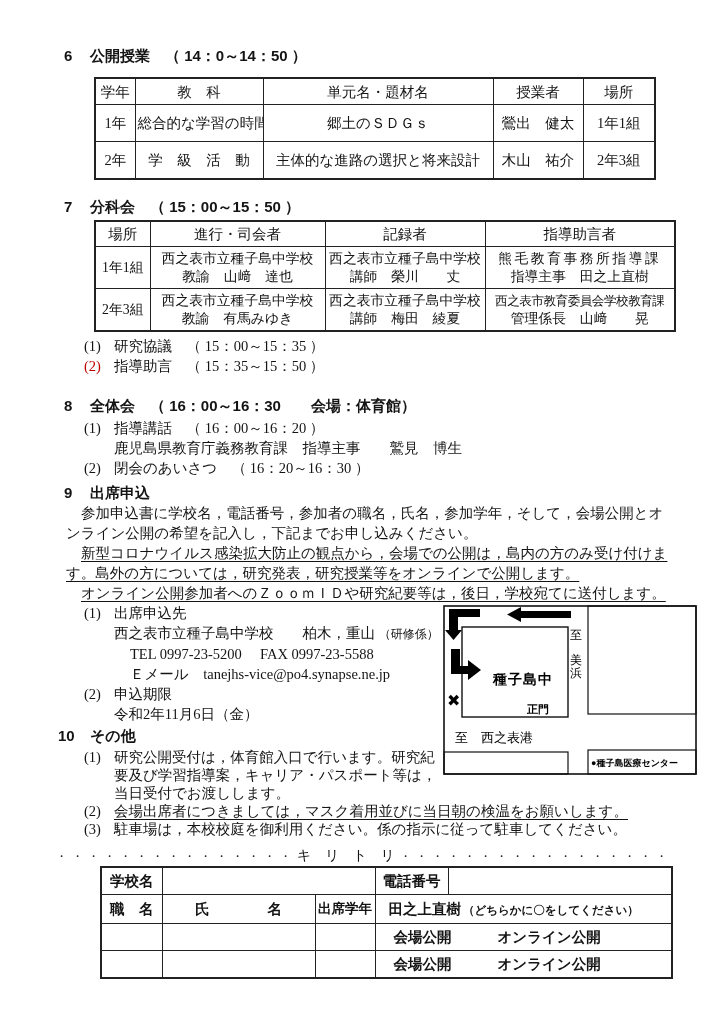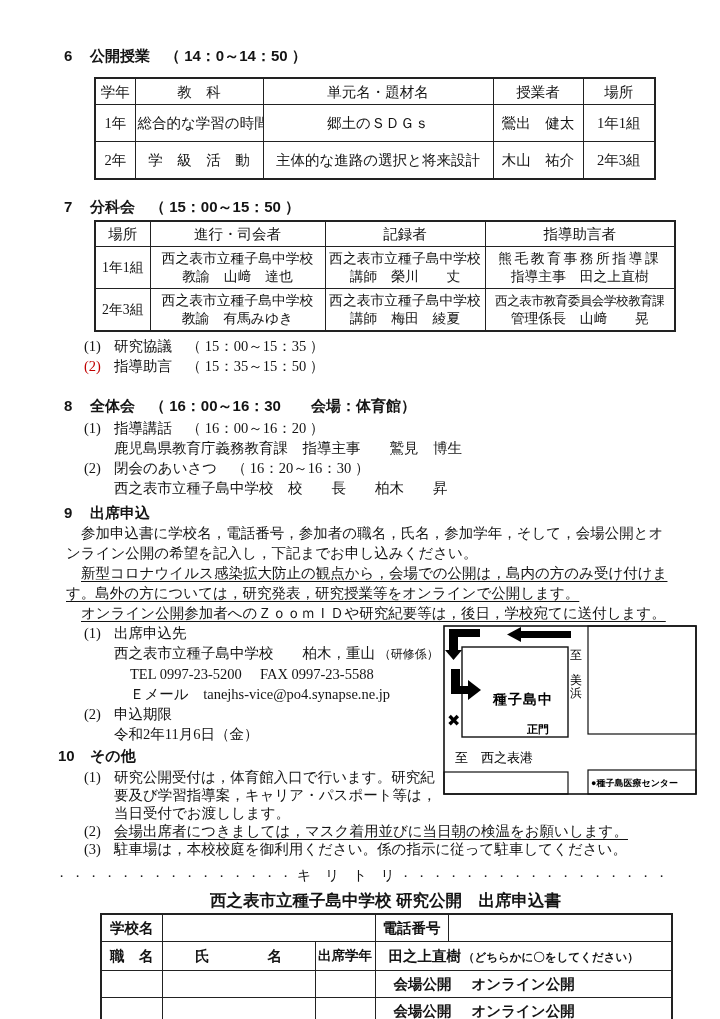--- a/index.html
+++ b/index.html
@@ -42,21 +42,21 @@
   .ftitle{margin:4px 0 3px 100px;width:571px;text-align:center;font-weight:bold;font-size:16.5px;
     font-family:"Liberation Sans","DejaVu Sans",sans-serif;}
   .tblf{margin-left:100px;width:571px;border:2px solid #222;
     font-family:"Liberation Sans","DejaVu Sans",sans-serif;}
   .tblf td{height:26px;font-size:14.5px;font-weight:bold;text-align:center;}
   .tblf tr.r2 td{height:28px;}
   .tblf .attend{text-align:left;padding-left:13px;}
   .tblf .attend .note{font-size:11.5px;font-weight:bold;margin-left:2px;}
   .tblf .opt{text-align:left;padding-left:18px;}
   .tblf .opt span{display:inline-block;}
-  .tblf .opt .o2{margin-left:20px;}
+  .tblf .opt .o2{margin-left:46px;}
 </style>
 </head>
 <body>
 
 <div class="page">
 
   <div style="padding-top:46px;">
     <div class="heading">
       <span class="hn">6</span>
       <span class="ht">公開授業　（ 14：0～14：50 ）</span>
@@ -163,21 +163,20 @@
     </div>
     <div class="item" style="margin-top:2px;">
       <span class="mk">(1)</span>
       <span class="tx">指導講話　（ 16：00～16：20 ）</span>
     </div>
     <div class="sub">鹿児島県教育庁義務教育課　指導主事　　鷲見　博生</div>
     <div class="item">
       <span class="mk">(2)</span>
       <span class="tx">閉会のあいさつ　（ 16：20～16：30 ）</span>
     </div>
-    <div class="sub">西之表市立種子島中学校　校　　長　　柏木　　昇</div>
   </div>
 
   <div style="margin-top:5px;">
     <div class="heading">
       <span class="hn">9</span>
       <span class="ht">出席申込</span>
     </div>
     <div class="para">参加申込書に学校名，電話番号，参加者の職名，氏名，参加学年，そして，会場公開とオンライン公開の希望を記入し，下記までお申し込みください。</div>
     <div class="para"><span class="ul">新型コロナウイルス感染拡大防止の観点から，会場での公開は，島内の方のみ受け付けます。島外の方については，研究発表，研究授業等をオンラインで公開します。</span></div>
     <div class="para"><span class="ul">オンライン公開参加者へのＺｏｏｍＩＤや研究紀要等は，後日，学校宛てに送付します。</span></div>
@@ -252,21 +251,20 @@
     </div>
   </div>
 
   <div class="cut">
     <span class="dots">・・・・・・・・・・・・・・・・・・・・・</span>
     <span class="lab">キ リ ト リ</span>
     <span class="dots">・・・・・・・・・・・・・・・・・・・・・・・</span>
   </div>
 
   <div>
-    <div class="ftitle">西之表市立種子島中学校 研究公開　出席申込書</div>
     <table class="tblf">
       <colgroup>
           <col style="width:61px">
           <col style="width:153px">
           <col style="width:60px">
           <col style="width:73px">
           <col style="width:224px">
         </colgroup>
       <tbody>
           <tr>

